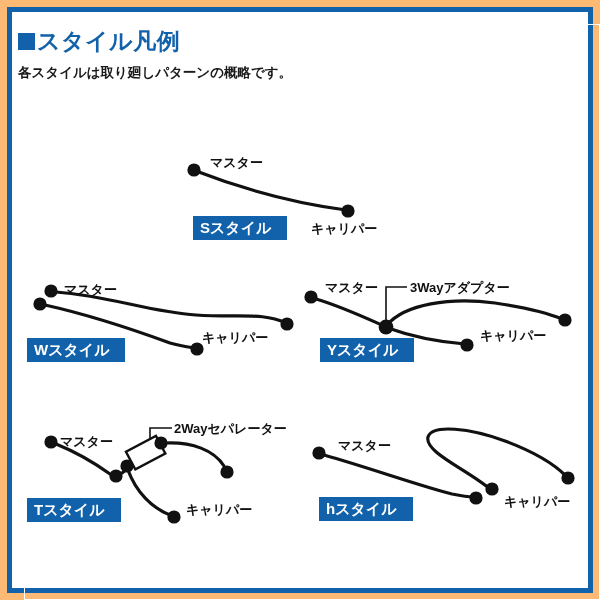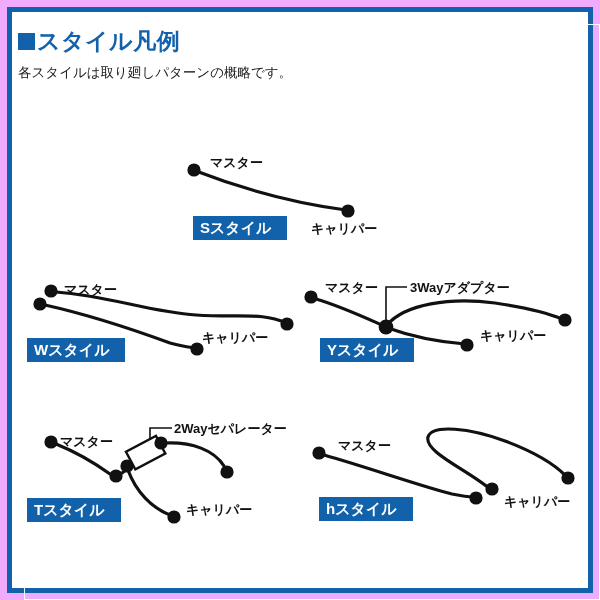--- a/index.html
+++ b/index.html
@@ -4,21 +4,21 @@
 <style>
   html,body{margin:0;padding:0;}
   body{
     width:600px;height:600px;
     background:#ffffff;
     font-family:"Liberation Sans","DejaVu Sans",sans-serif;
     overflow:hidden;
   }
   .page{
     position:absolute;left:0;top:0;width:600px;height:600px;
-    background:#f0abfc;
+    background:#fdba74;
     box-sizing:border-box;
   }
   
   .frame{
     position:absolute;
     left:7px;top:7px;
     width:586px;height:586px;
     box-sizing:border-box;
     border:5px solid #1262ab;
     background:#ffffff;
@@ -50,21 +50,21 @@
     display:inline-block;
     width:17px;height:17px;
     background:#1262ab;
     vertical-align:-1px;
     margin-right:2px;
   }
   .note{
     margin:0;
     padding-top:7px;
     font-size:13.5px;
-    font-weight:400;
+    font-weight:700;
     color:#1a1a1a;
     line-height:19px;
     white-space:nowrap;
   }
 
   
   .diagram{
     position:absolute;
     left:0;top:0;
     width:600px;height:600px;

